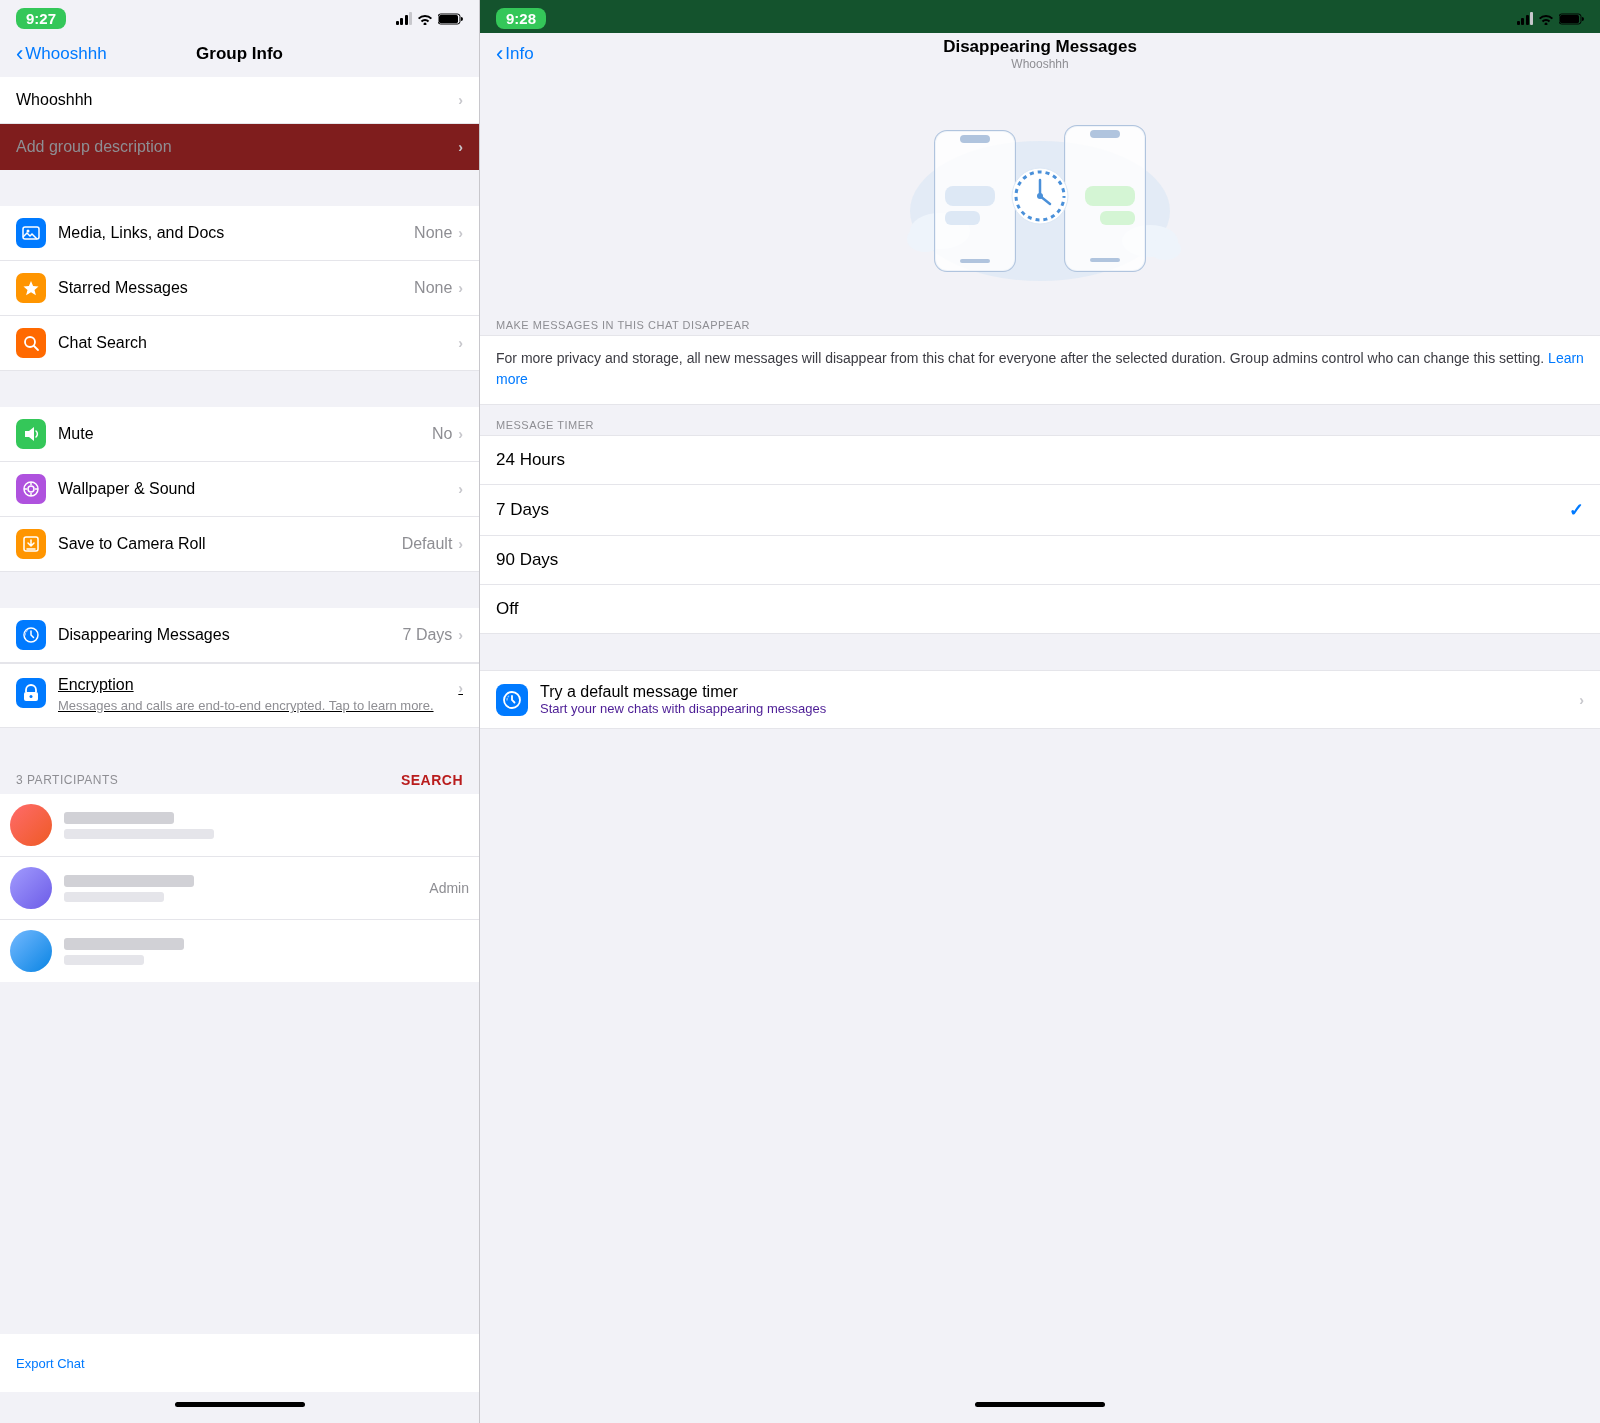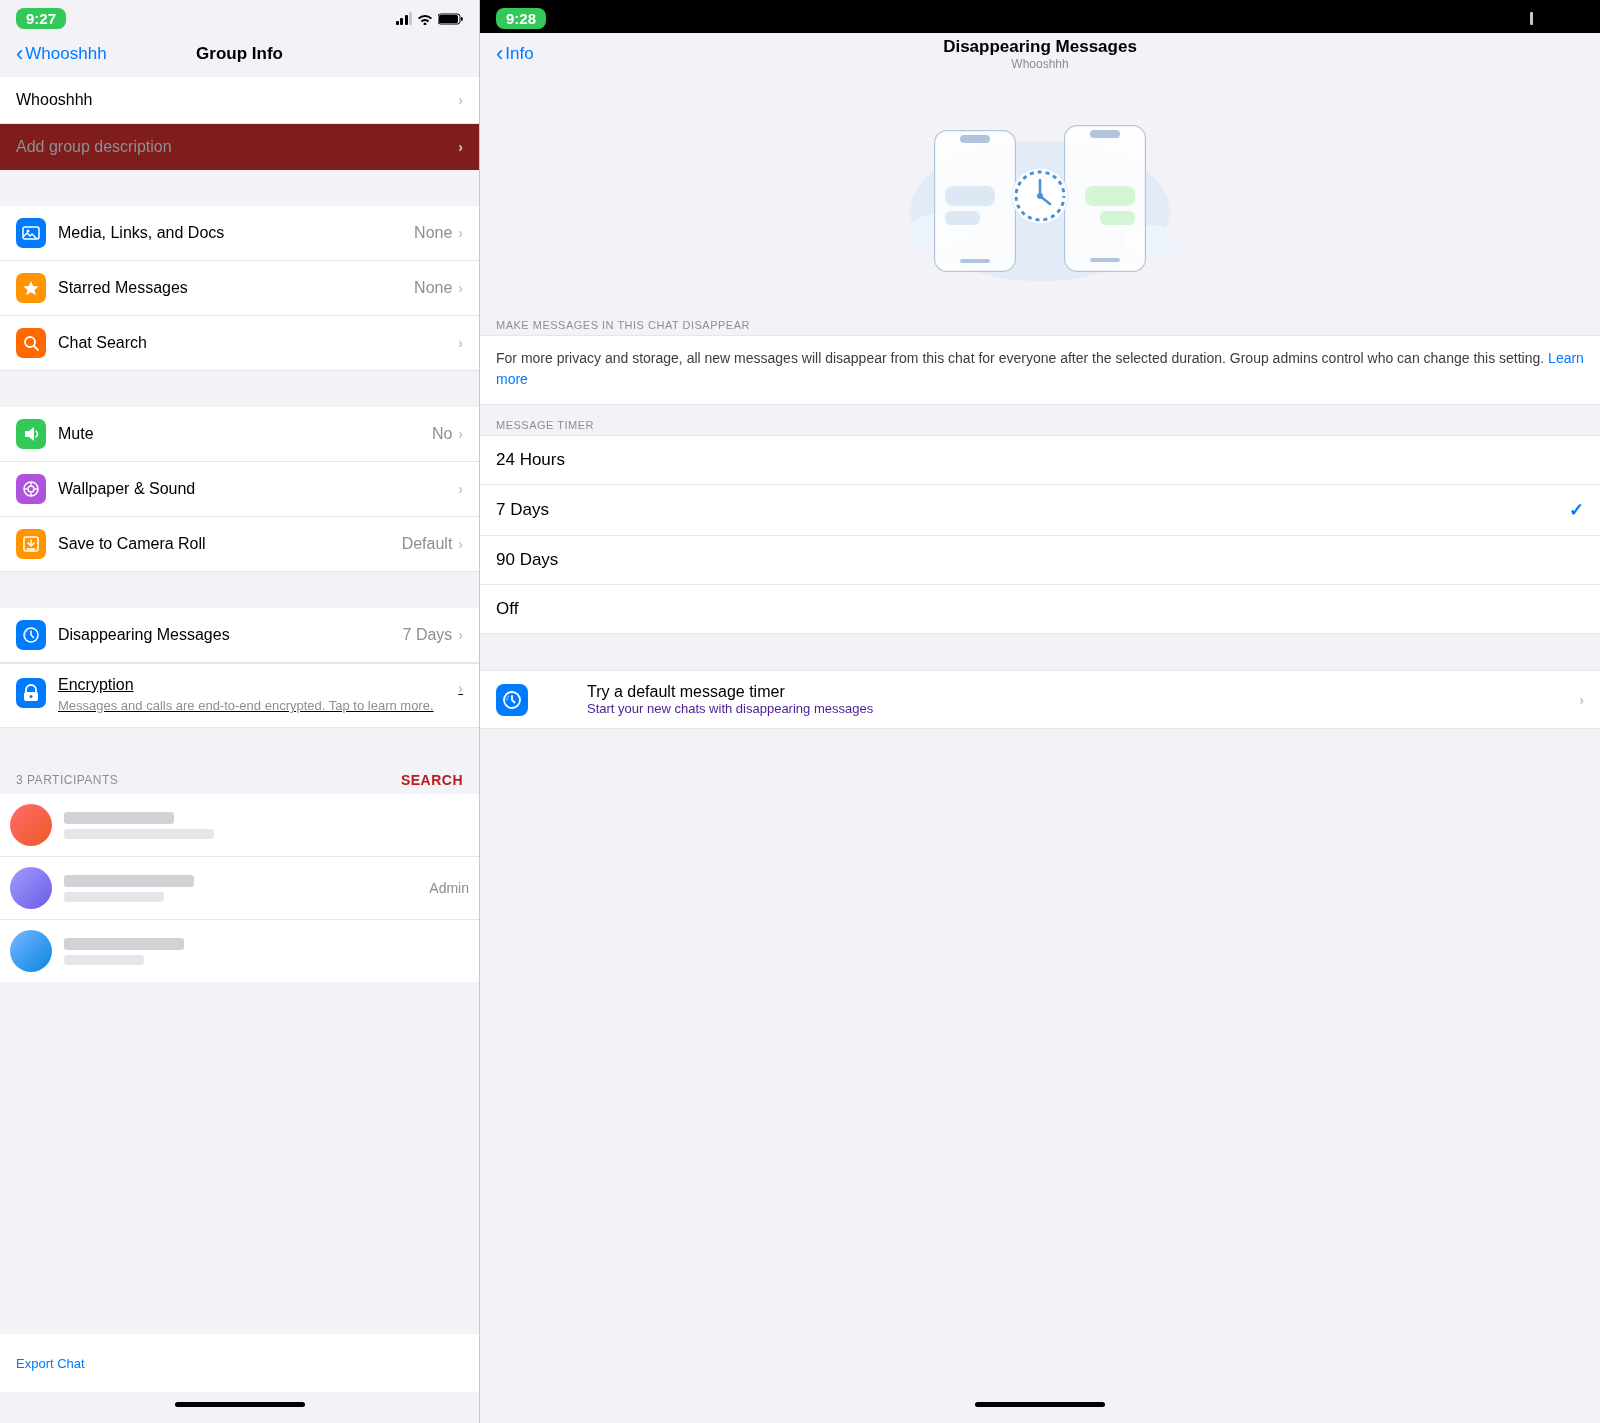--- a/index.html
+++ b/index.html
@@ -247,21 +247,21 @@
       background: #f2f2f7;
       display: flex;
       flex-direction: column;
     }
 
     .right-status-bar {
       display: flex;
       justify-content: space-between;
       align-items: center;
       padding: 8px 16px 4px;
-      background: #000000;
+      background: #14532d;
     }
 
     .right-nav-bar {
       display: flex;
       align-items: center;
       padding: 8px 16px 4px;
       background: #f2f2f7;
       position: relative;
     }
 
@@ -376,21 +376,20 @@
       display: flex;
       align-items: center;
       justify-content: center;
       margin-right: 12px;
       font-size: 18px;
       flex-shrink: 0;
     }
 
     .default-timer-info {
       flex: 1;
-      margin-left: 47px;
     }
 
     .default-timer-title {
       font-size: 16px;
       color: #000;
     }
 
     .default-timer-sub {
       font-size: 13px;
       color: #4c1d95;

